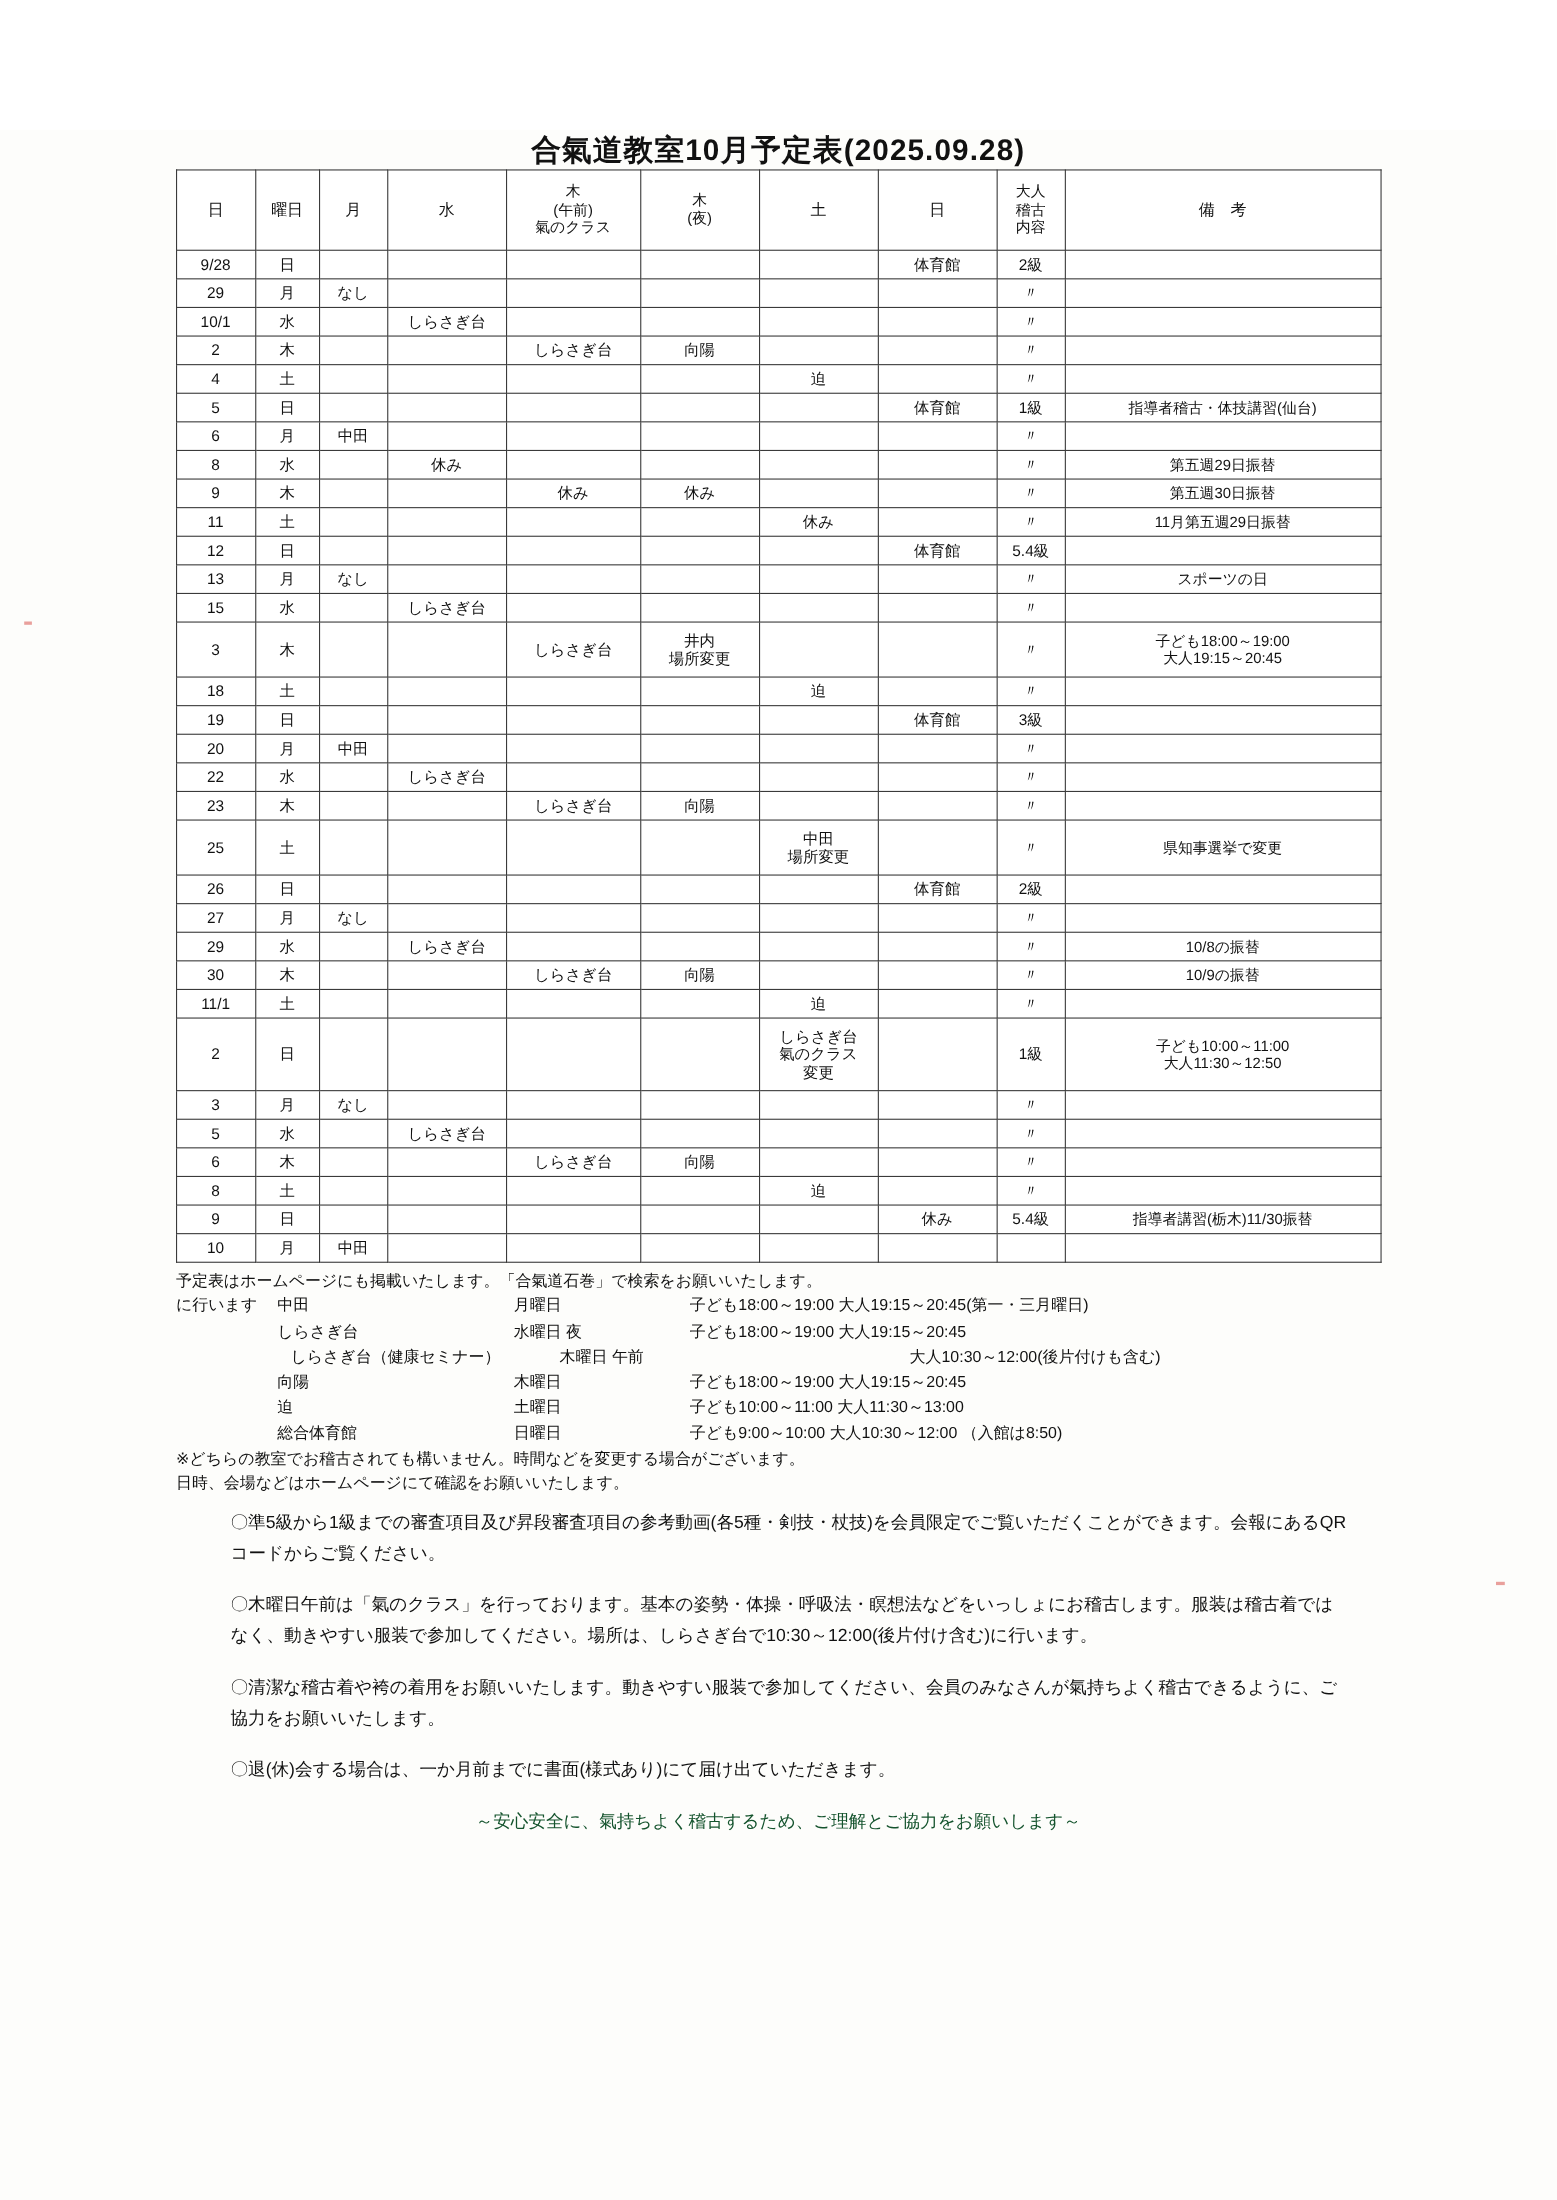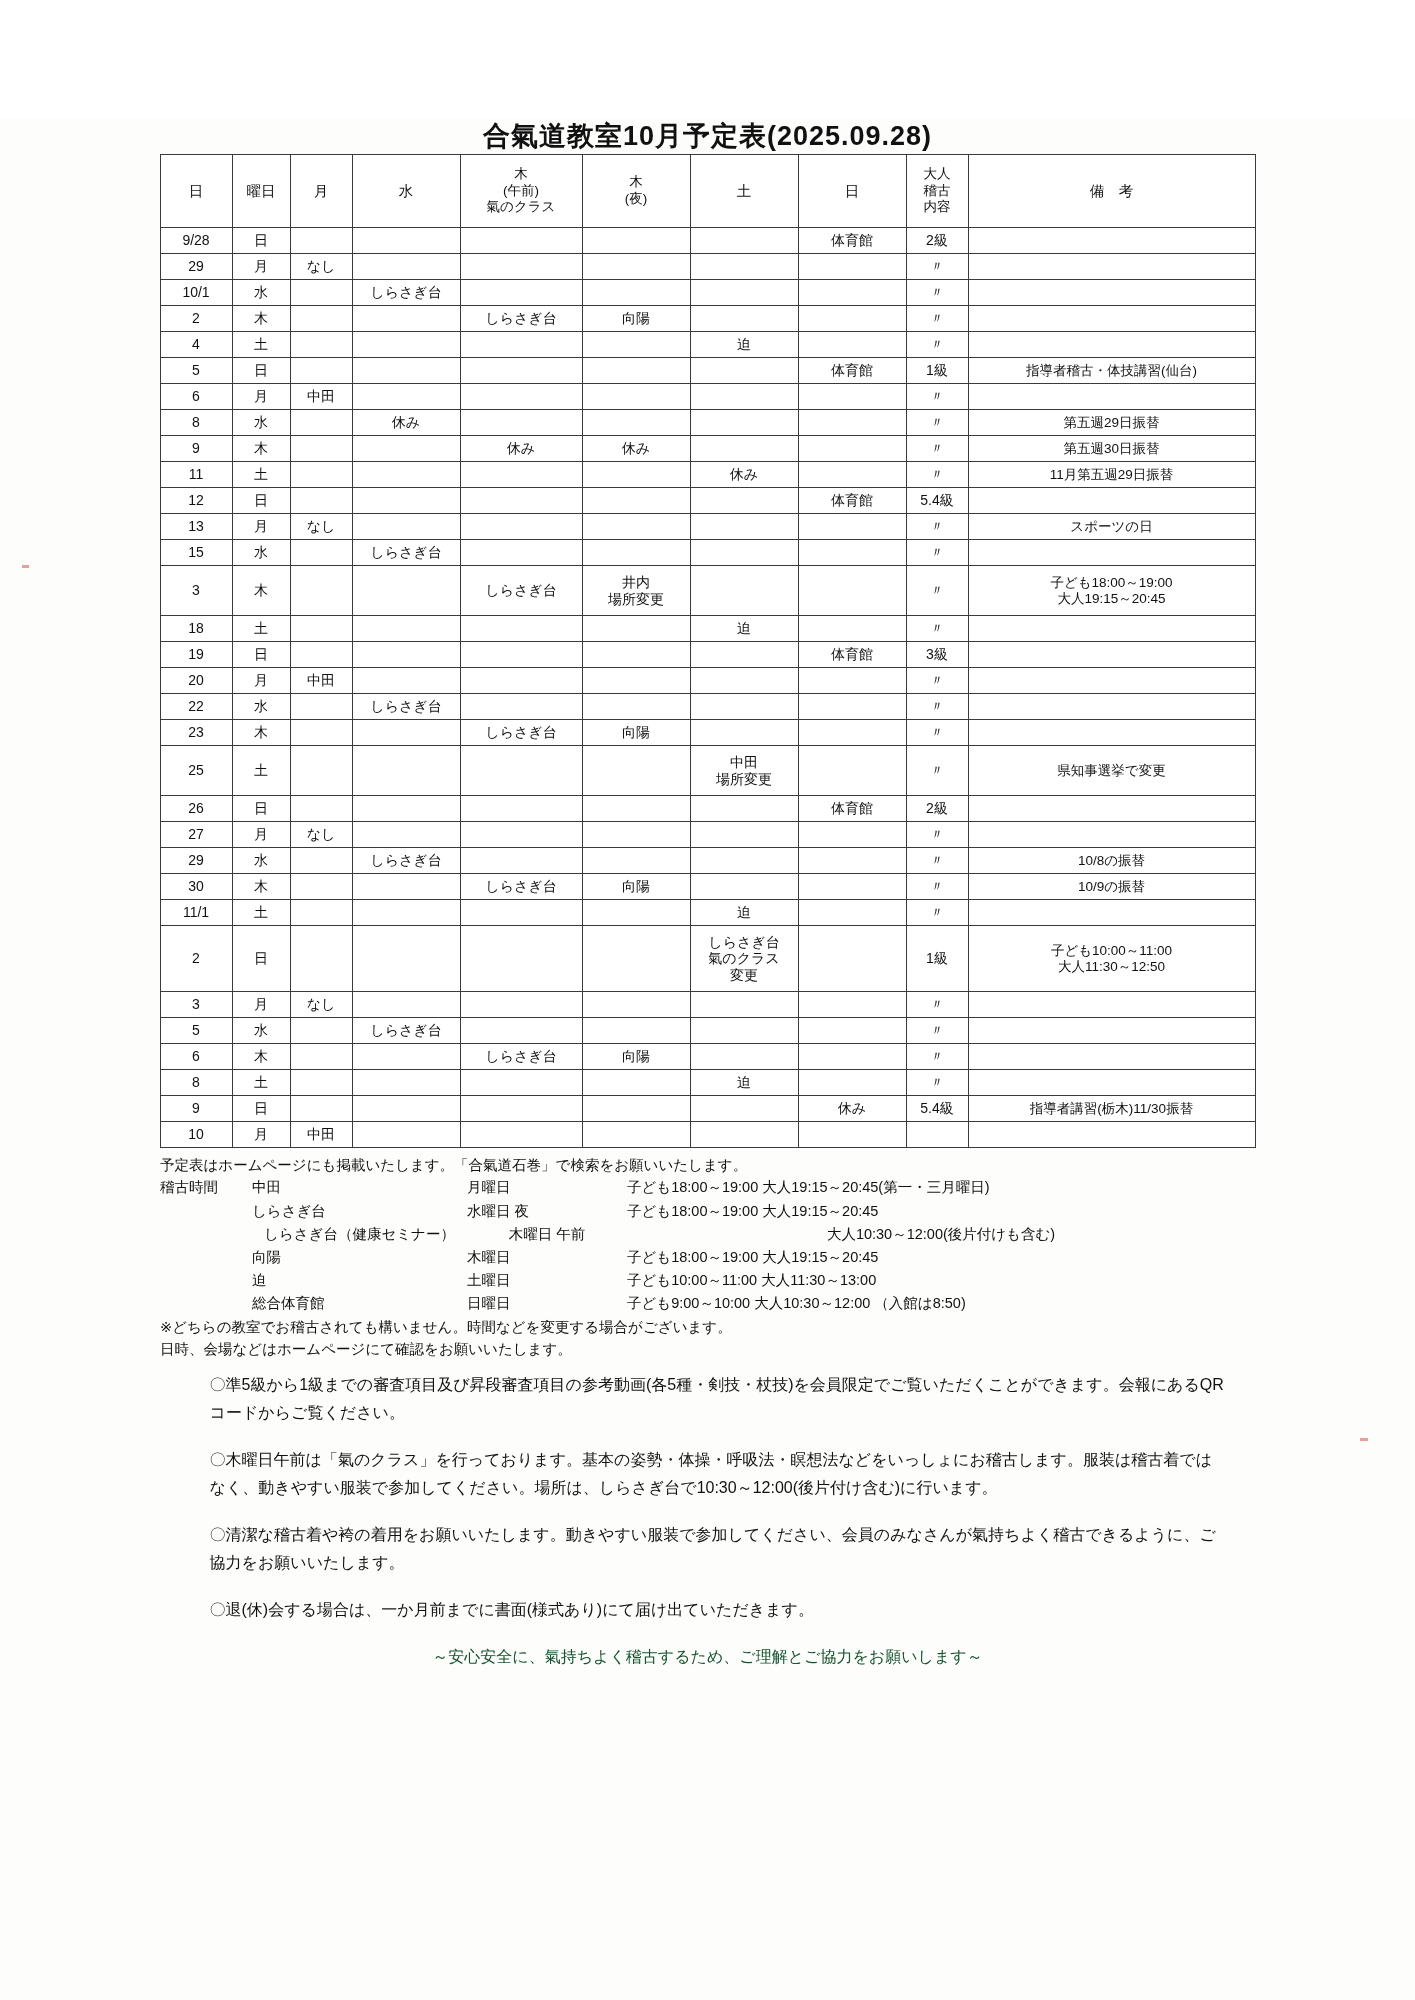--- a/index.html
+++ b/index.html
@@ -1192,21 +1192,21 @@
           <td class="note-cell">
             <div></div>
           </td>
         </tr>
       </tbody>
   </table>
 
   <div class="footnotes">
     <div>予定表はホームページにも掲載いたします。「合氣道石巻」で検索をお願いいたします。</div>
     <div class="tt-grid">
-      <div class="tt-label">稽古時間</div>
+      <div class="tt-label">に行います</div>
       <div id="tt-rows" style="grid-column: 2 / 5;">
           <div style="display: grid; grid-template-columns: 215px 160px auto;">
             <div>中田</div>
             <div>月曜日</div>
             <div>子ども18:00～19:00  大人19:15～20:45(第一・三月曜日)</div>
           </div>
           <div style="display: grid; grid-template-columns: 215px 160px auto;">
             <div>しらさぎ台</div>
             <div>水曜日 夜</div>
             <div>子ども18:00～19:00  大人19:15～20:45</div>

